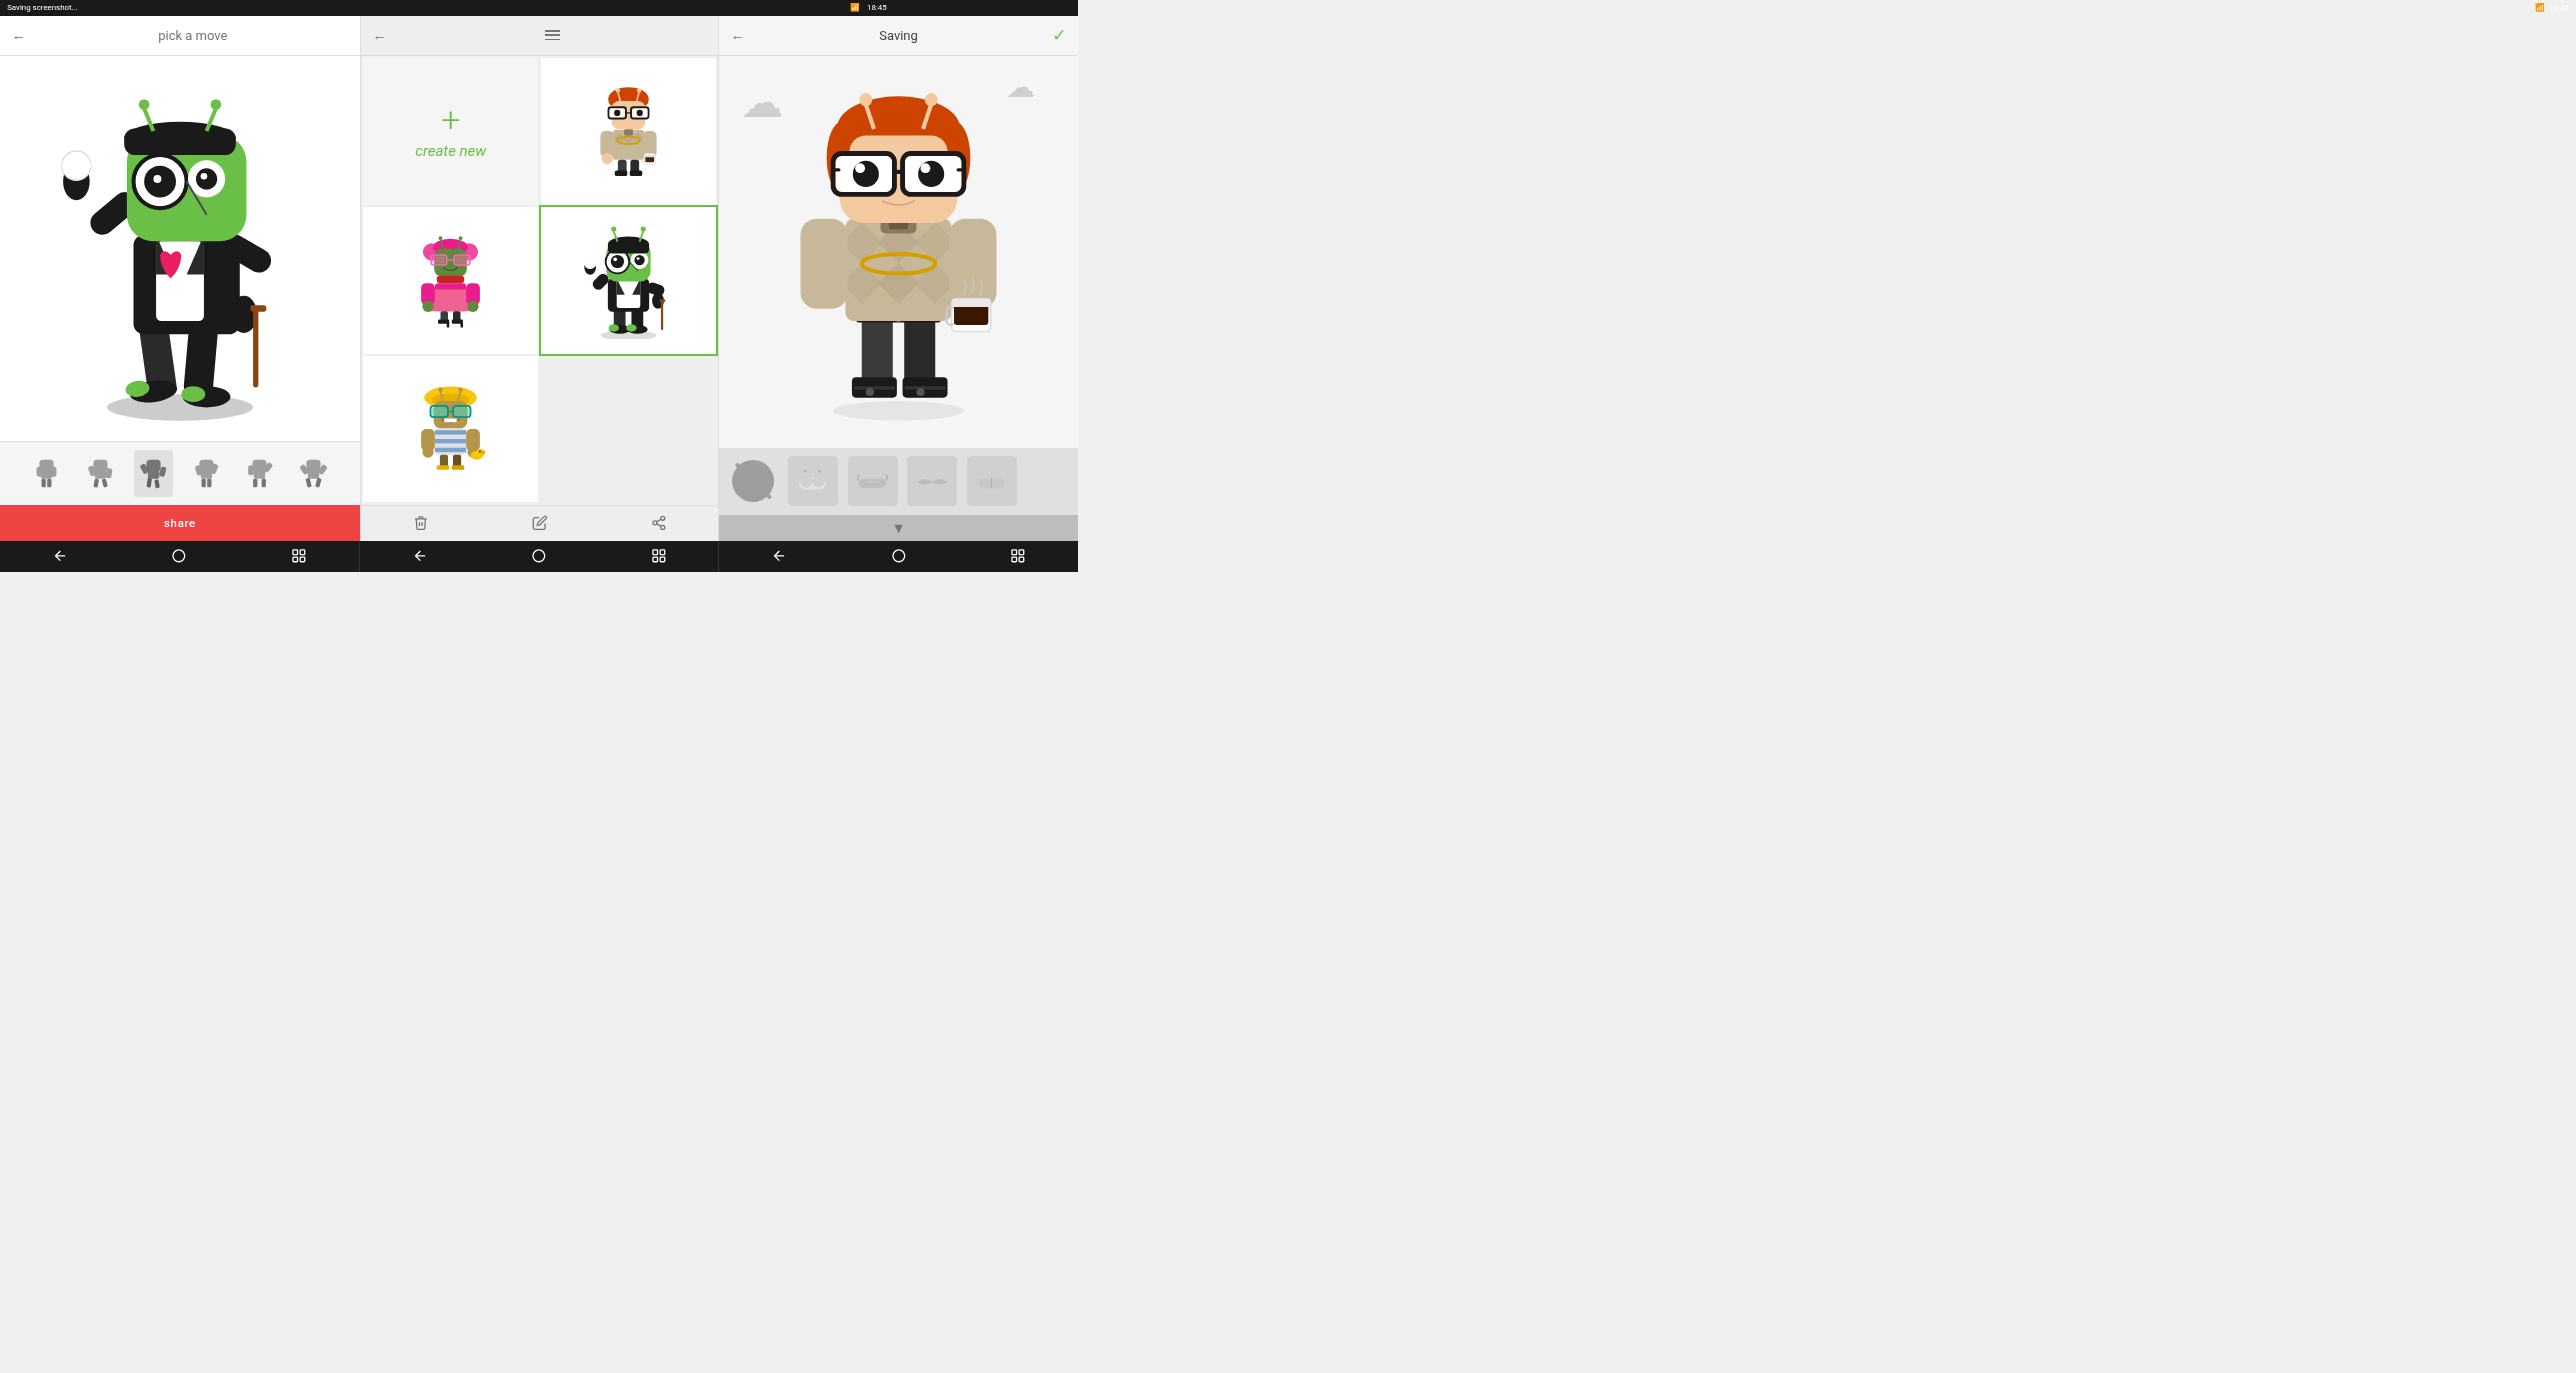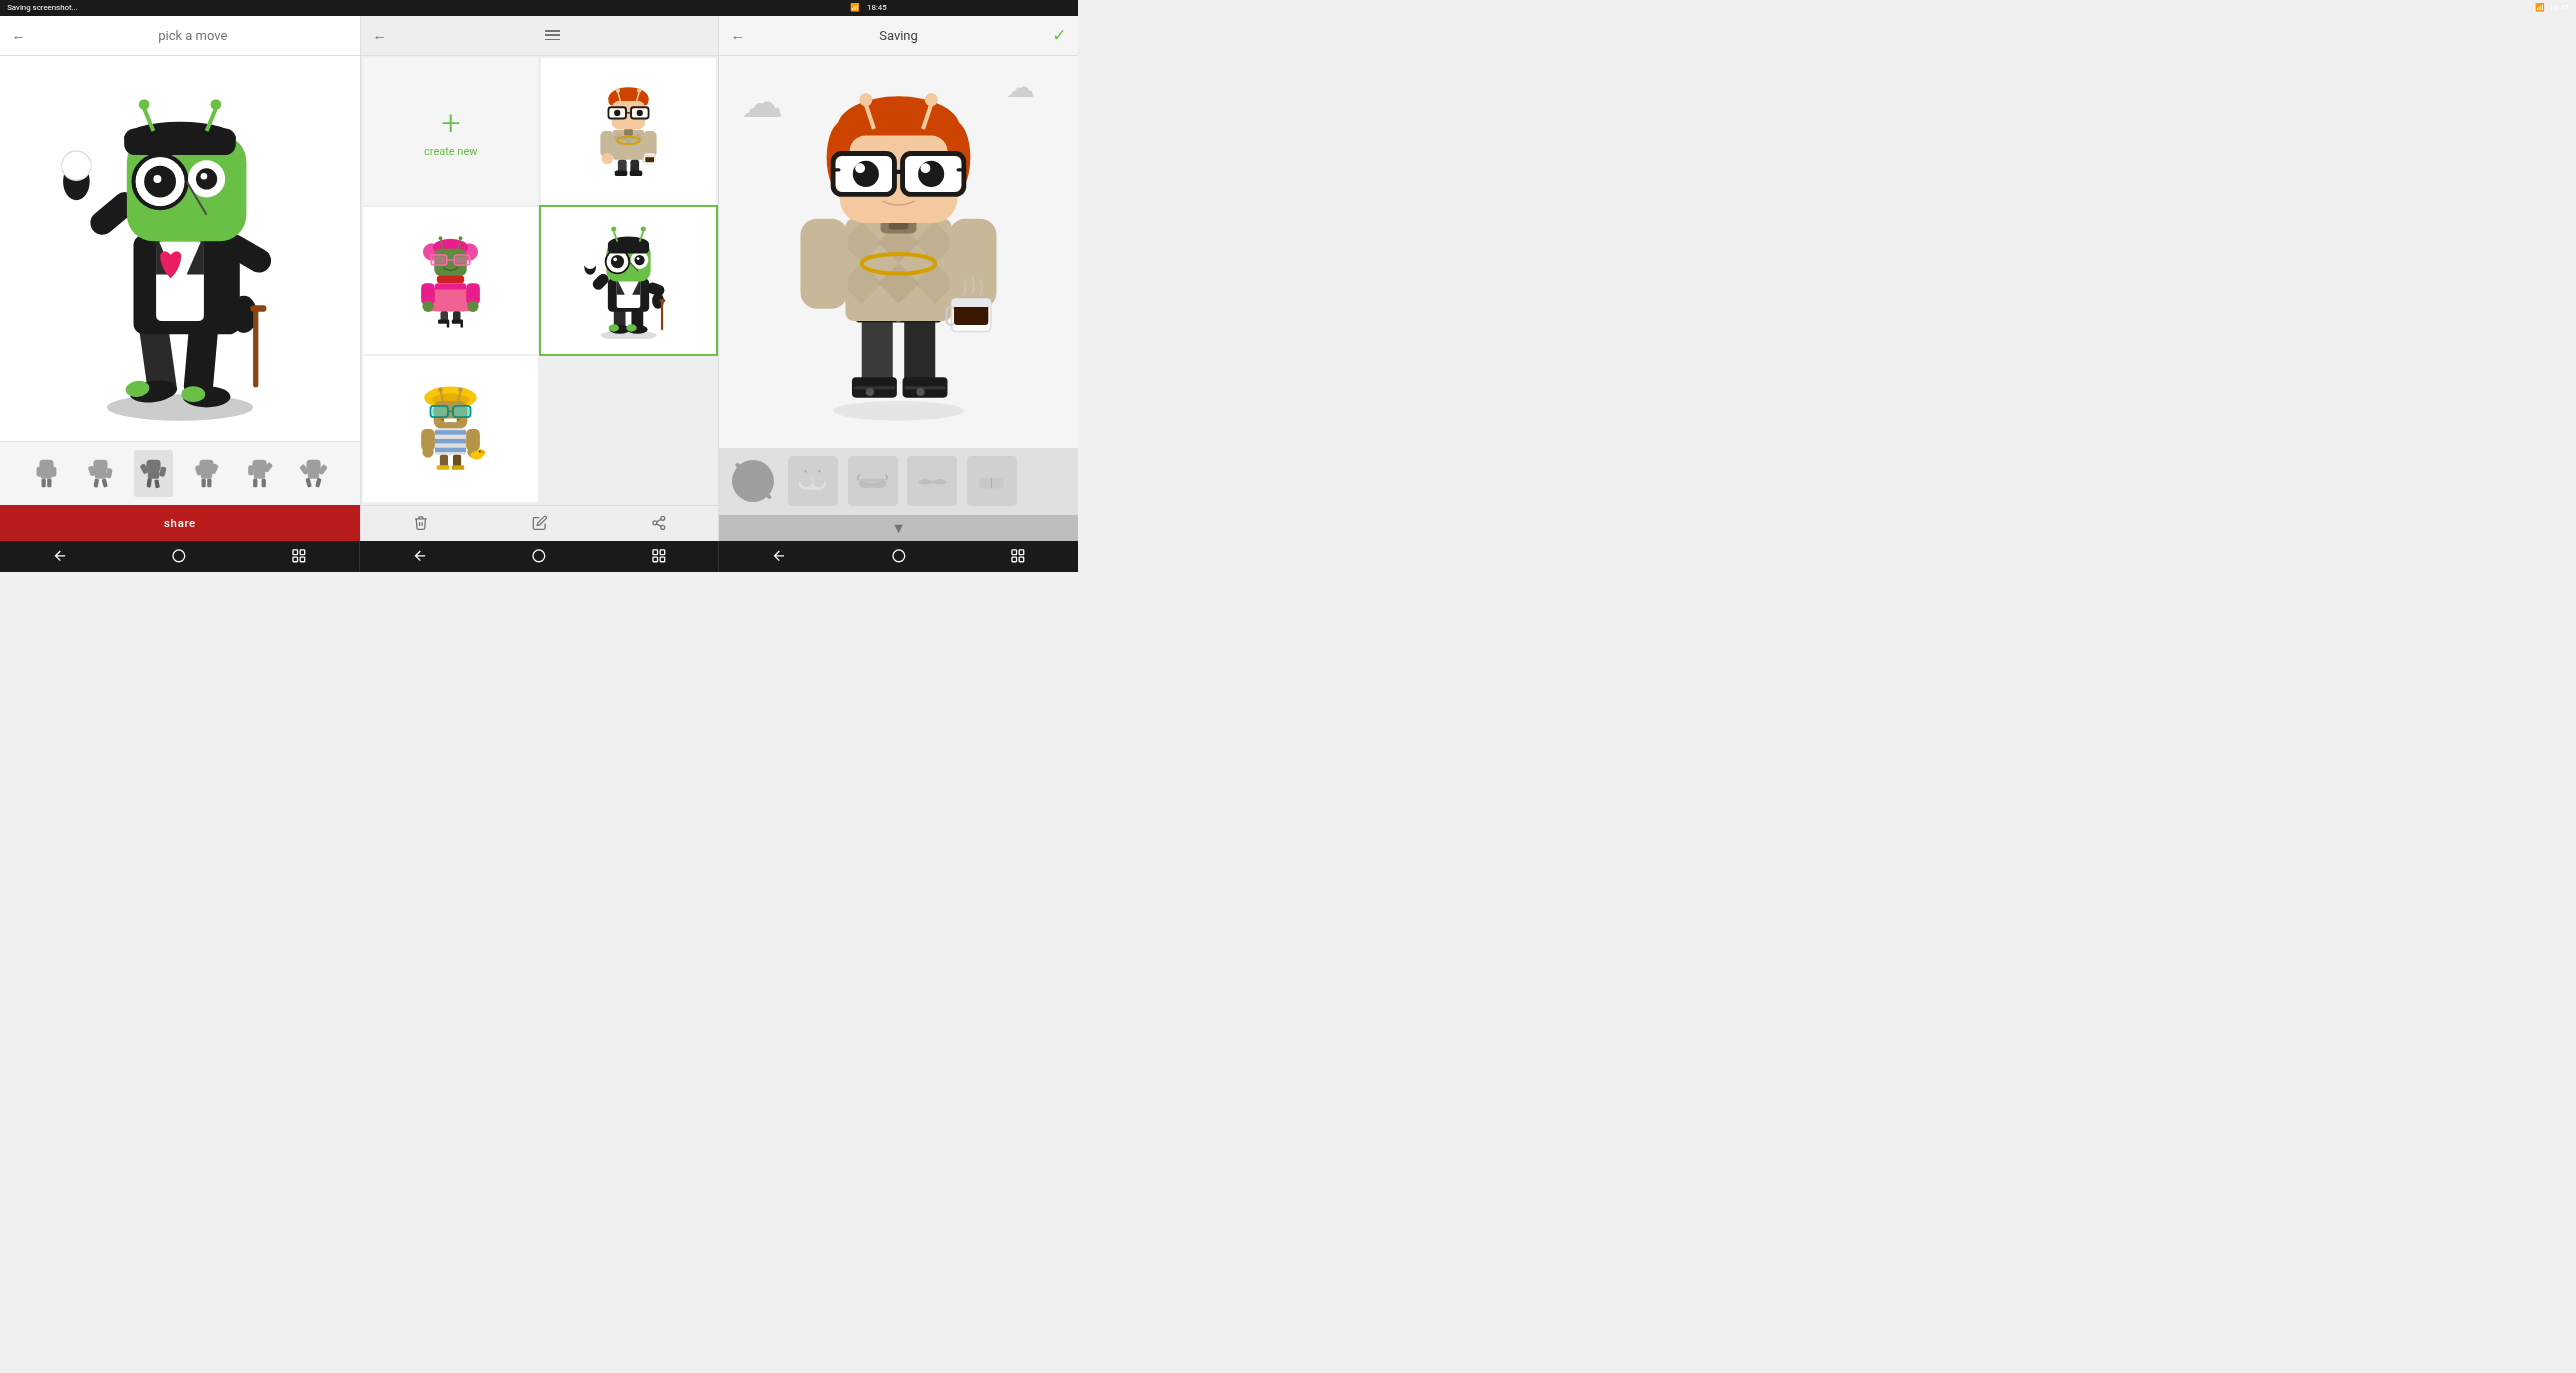--- a/index.html
+++ b/index.html
@@ -109,21 +109,21 @@
       background: #e0e0e0;
     }
 
     .pose-thumb svg {
       width: 29px;
       height: 39px;
     }
 
     .share-bar {
       height: 36px;
-      background: #b91c1c;
+      background: #ef4444;
       display: flex;
       align-items: center;
       justify-content: center;
     }
 
     .share-btn-text {
       color: white;
       font-size: 11.4px;
       font-weight: 500;
       letter-spacing: 0.7px;
@@ -201,22 +201,23 @@
 
     .create-new-plus {
       color: #6abf47;
       font-size: 34px;
       font-weight: 300;
       line-height: 1;
     }
 
     .create-new-label {
       color: #6abf47;
-      font-size: 11px;
+      font-size: 15px;
       font-weight: 400;
+      font-style: italic;
     }
 
     .middle-panel-footer {
       height: 36px;
       background: #eeeeee;
       display: flex;
       align-items: center;
       justify-content: space-around;
       border-top: 0.7px solid #ddd;
     }

